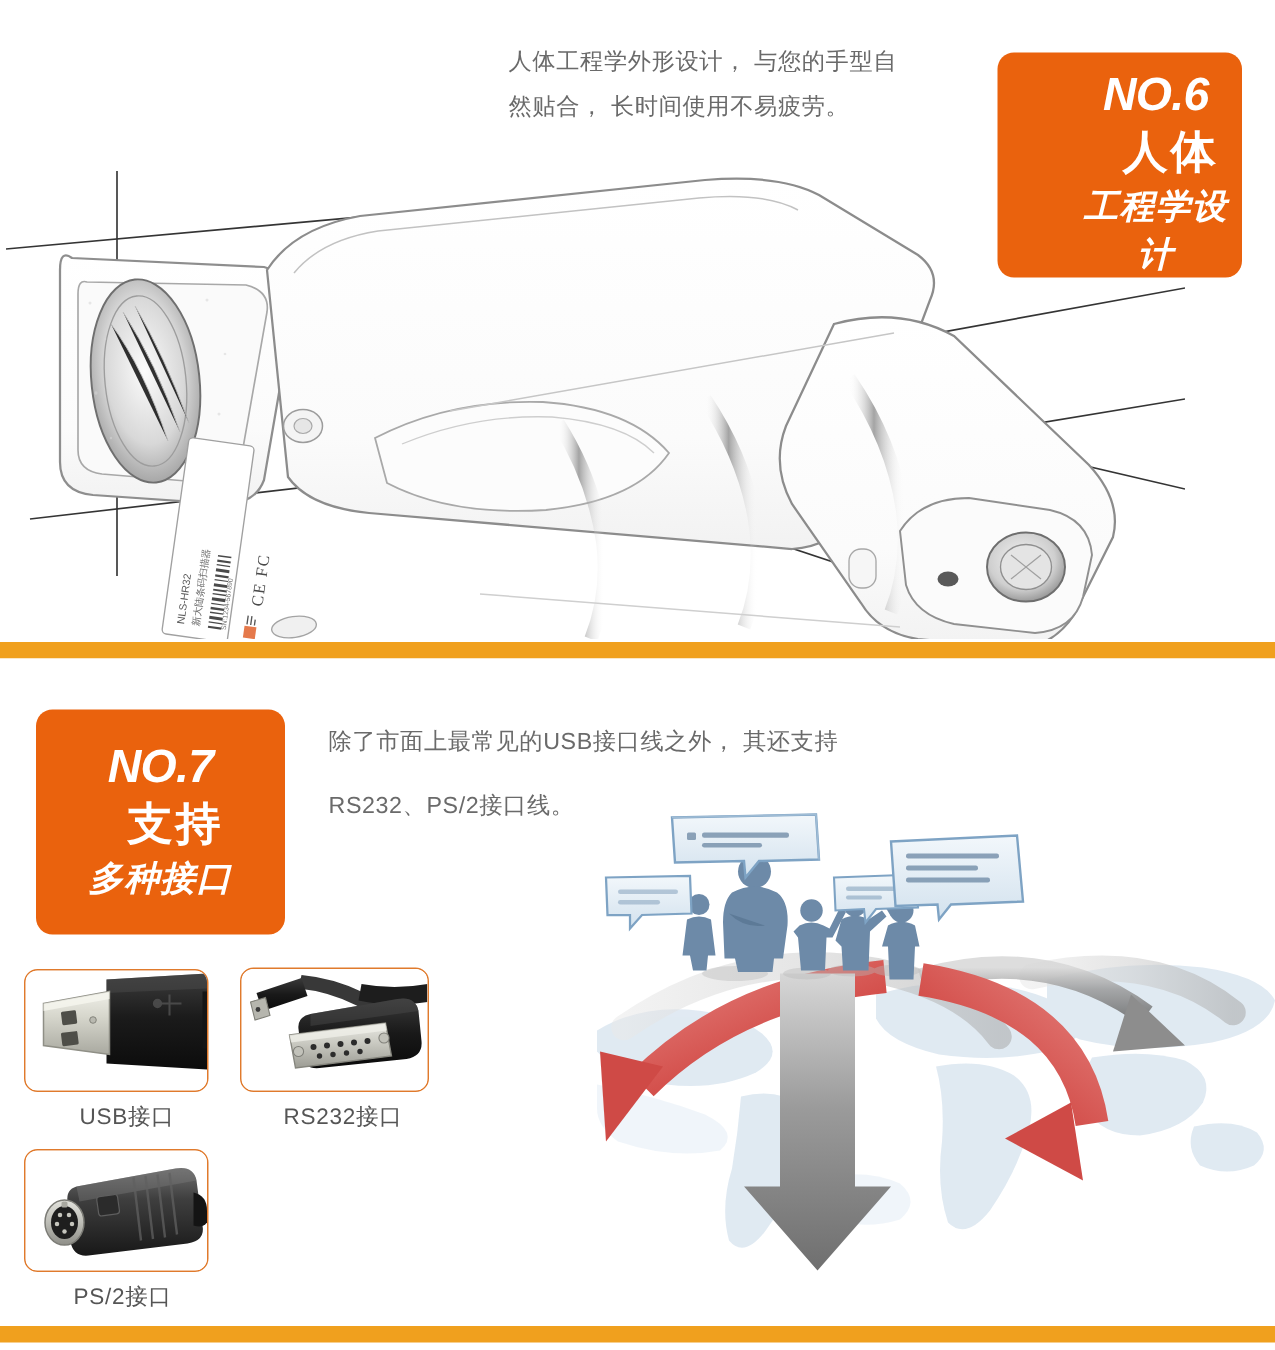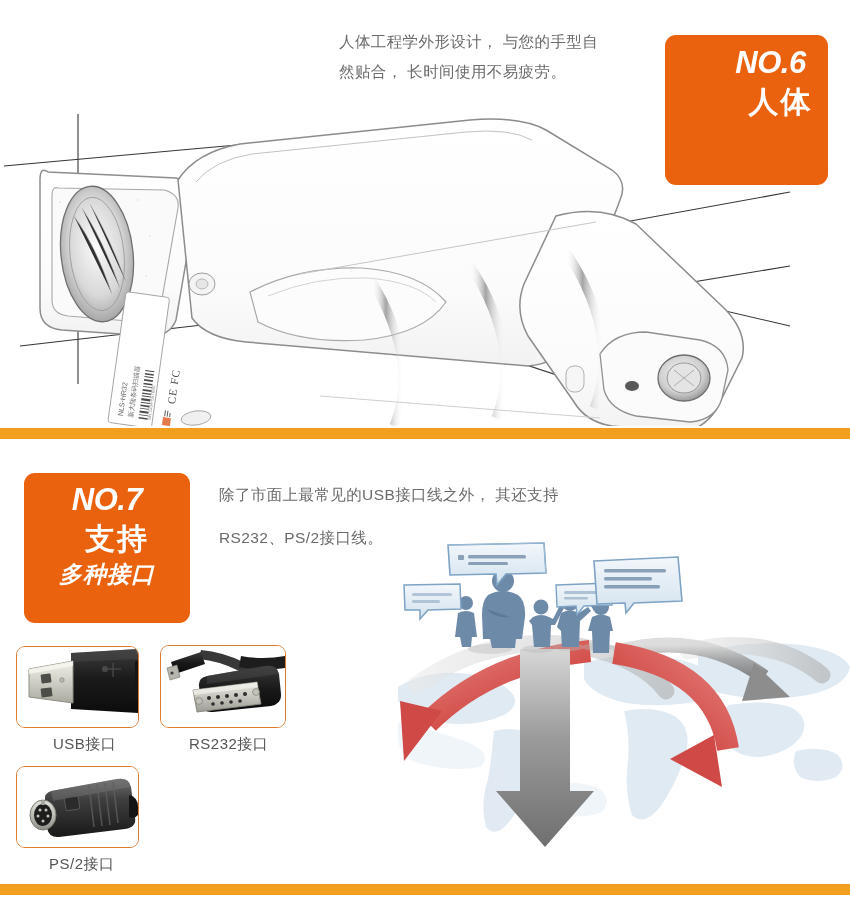--- a/index.html
+++ b/index.html
@@ -101,21 +101,21 @@
   .section-7 {
     position: absolute;
     left: 0; top: 439px;
     width: 850px; height: 445px;
     background: #ffffff;
   }
   .badge-7 {
     position: absolute;
     left: 24px; top: 34px;
     width: 166px; height: 150px;
-    padding-top: 7px;
+    padding-top: 18px;
   }
   .desc-7 {
     position: absolute;
     left: 219px; top: 28px;
     width: 470px;
     font-size: 15.5px;
     line-height: 31px;
     color: #6a6a6a;
     letter-spacing: 0.4px;
   }
@@ -163,20 +163,21 @@
   <div class="section-6">
 
     <div class="desc-6">
       <span class="ln">人体工程学外形设计， 与您的手型自</span>
       <span class="ln">然贴合， 长时间使用不易疲劳。</span>
     </div>
 
     <div class="badge badge-6">
       <div class="badge-no">NO.6</div>
       <div class="badge-cn1">人体</div>
+      <div class="badge-cn2">工程学设计</div>
     </div>
 
     <div class="scanner-art">
       <svg width="790" height="330" viewBox="0 0 790 330" xmlns="http://www.w3.org/2000/svg">
         <defs>
           <linearGradient id="bodyShade" x1="0" y1="0" x2="0" y2="1">
             <stop offset="0%" stop-color="#ffffff"></stop>
             <stop offset="70%" stop-color="#fbfbfb"></stop>
             <stop offset="100%" stop-color="#f2f2f2"></stop>
           </linearGradient>

